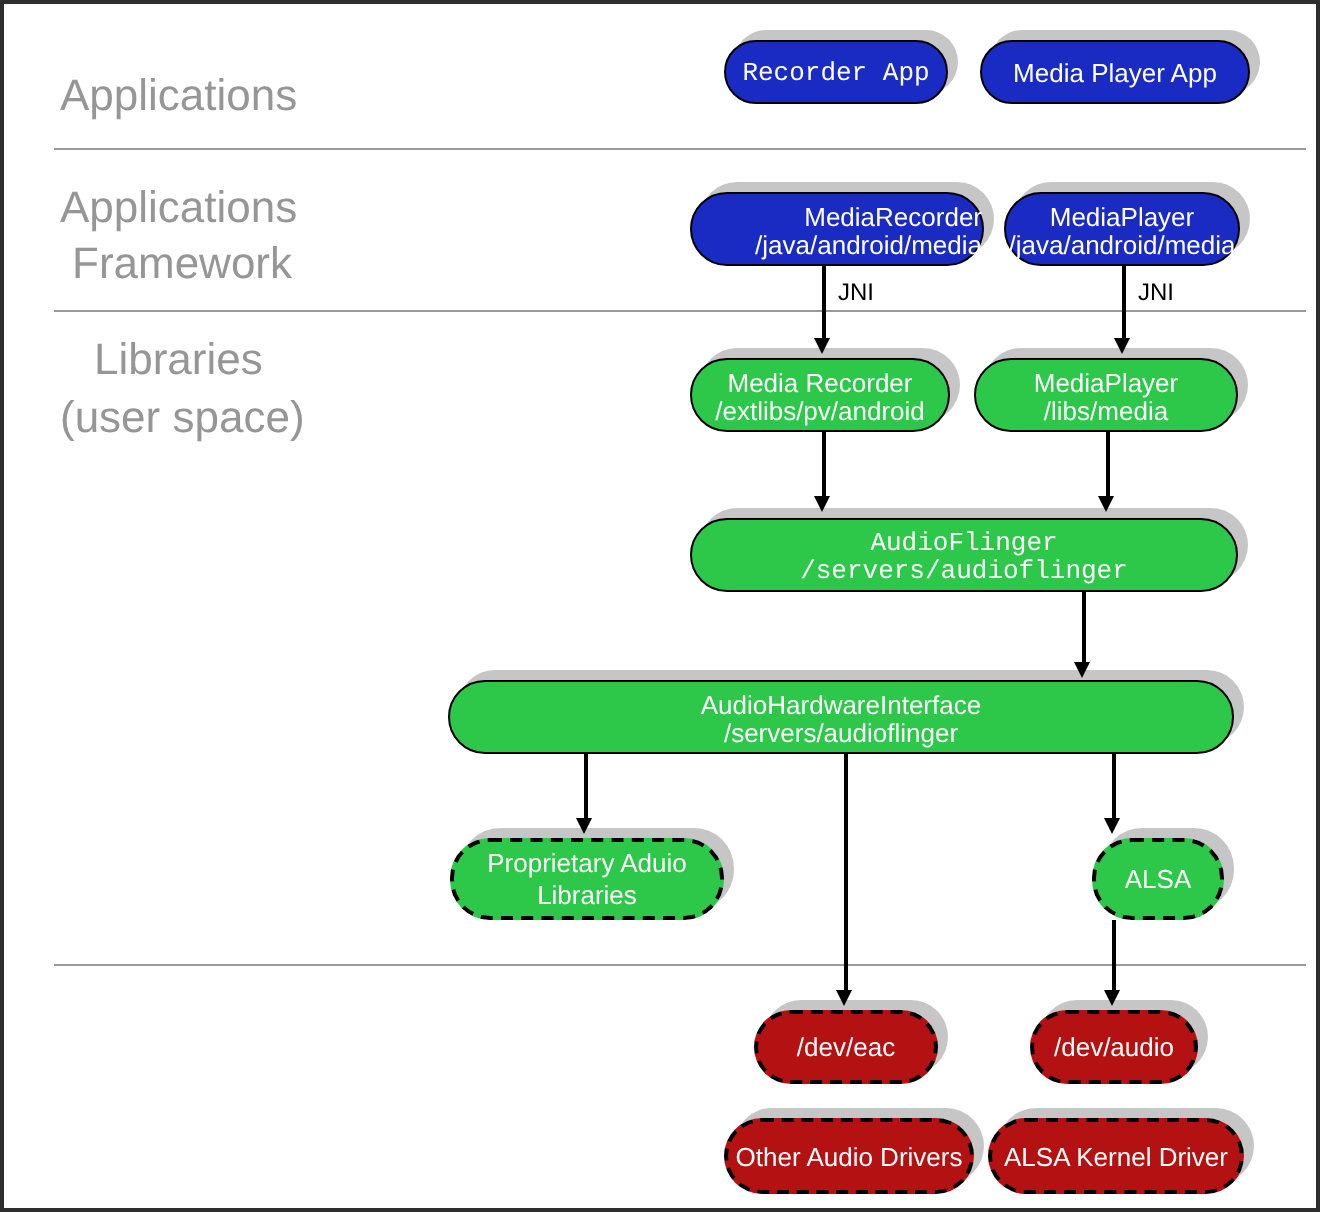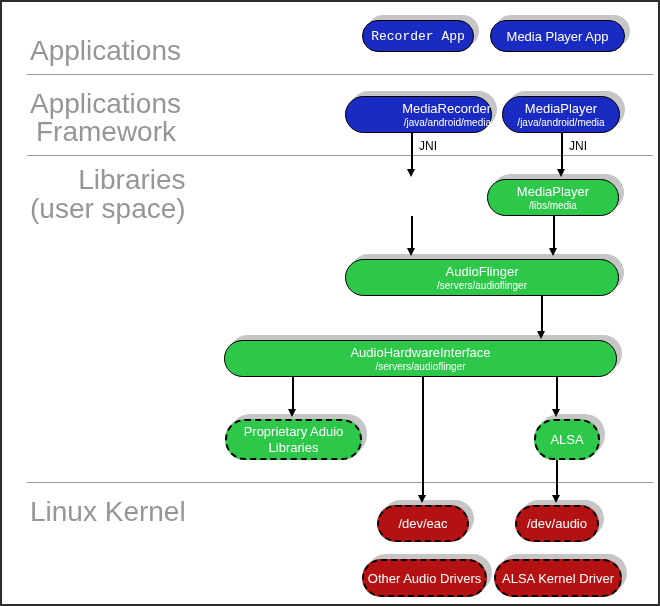--- a/index.html
+++ b/index.html
@@ -14,53 +14,53 @@
   }
   html,body{margin:0;padding:0;background:#fff;}
   .canvas{
     position:relative;width:660px;height:606px;box-sizing:border-box;
     border:2px solid var(--border);background:#fff;overflow:hidden;
     font-family:"Liberation Sans","DejaVu Sans",sans-serif;
   }
   .divider{position:absolute;left:25px;width:626px;height:1px;background:var(--divider);z-index:1;}
   #div1{top:72px;} #div2{top:153px;} #div3{top:480px;}
 
-  .row-label{position:absolute;color:var(--label_text);font-size:28px;z-index:2;}
+  .row-label{position:absolute;color:var(--label_text);font-size:22px;z-index:2;}
   .row-label .line{display:block;}
   #lbl-apps{left:28px;top:33px;}
   #lbl-fw{left:28px;top:88px;line-height:28px;}
   #lbl-fw .l2{padding-left:6px;}
-  #lbl-lib{left:28px;top:163px;line-height:29px;text-align:right;}
+  #lbl-lib{left:28px;top:163px;line-height:29px;}
   #lbl-lib .l1{padding-left:17px;}
   #lbl-kernel{left:28px;top:494px;}
 
   .node{
     position:absolute;box-sizing:border-box;z-index:3;
     border:1.5px solid #000;border-radius:19px;color:#fff;
     display:flex;flex-direction:column;justify-content:center;align-items:center;
     text-align:center;box-shadow:5px -5px 0 var(--shadow);
     font-size:13px;line-height:15px;white-space:nowrap;
   }
-  .node .path{font-size:10px;line-height:13px;}
+  .node .path{font-size:13px;line-height:13px;}
   .blue{background:var(--node_blue);}
   .green{background:var(--node_green);}
   .red{background:var(--node_red);align-items:center;}
   .dashed{border:2px dashed #000;}
   .wrap{white-space:normal;line-height:16px;}
 
   #recorder_app{left:360px;top:18px;width:112px;height:32px;border-radius:16px;font-family:Liberation Mono, monospace;}
   #media_player_app{left:488px;top:18px;width:135px;height:32px;border-radius:16px;}
   #media_recorder_fw{left:343px;top:94px;width:147px;height:37px;align-items:flex-end;}
   #media_player_fw{left:500px;top:94px;width:118px;height:37px;}
   #media_recorder_lib{left:343px;top:177px;width:130px;height:37px;}
   #media_player_lib{left:485px;top:177px;width:132px;height:37px;}
-  #audio_flinger{left:343px;top:257px;width:274px;height:37px;}
+  #audio_flinger{left:343px;top:257px;width:274px;height:37px;font-family:Liberation Mono, monospace;}
   #audio_hardware_interface{left:222px;top:338px;width:393px;height:37px;}
   #proprietary_audio_libraries{left:223px;top:417px;width:137px;height:41px;border-radius:20px;}
-  #alsa{left:532px;top:417px;width:66px;height:41px;border-radius:20px;text-align:right;}
+  #alsa{left:544px;top:417px;width:66px;height:41px;border-radius:20px;text-align:right;}
   #dev_eac{left:375px;top:503px;width:92px;height:37px;}
   #dev_audio{left:513px;top:503px;width:84px;height:37px;}
   #other_audio_drivers{left:360px;top:557px;width:125px;height:38px;}
   #alsa_kernel_driver{left:492px;top:557px;width:128px;height:38px;}
 
   .vline{position:absolute;width:1.5px;background:var(--arrow);z-index:2;}
   .ahead{position:absolute;width:0;height:0;z-index:4;
     border-left:4.5px solid transparent;border-right:4.5px solid transparent;
     border-top:8px solid var(--arrow);}
   .jni{position:absolute;color:#000;font-size:12px;z-index:2;}
@@ -87,38 +87,41 @@
 
   <div class="row-label" id="lbl-apps">Applications</div>
   <div class="row-label" id="lbl-fw">
     <span class="line l1">Applications</span>
     <span class="line l2">Framework</span>
   </div>
   <div class="row-label" id="lbl-lib">
     <span class="line l1">Libraries</span>
     <span class="line l2">(user space)</span>
   </div>
-  <div class="row-label" id="lbl-kernel">Linux Kernel</div>
 
   <div class="node blue" id="recorder_app">
     <span>Recorder App</span>
   </div>
   <div class="node blue" id="media_player_app">
     <span>Media Player App</span>
   </div>
 
   <div class="node blue" id="media_recorder_fw">
     <span>MediaRecorder</span>
     <span class="path">/java/android/media</span>
   </div>
   <div class="node blue" id="media_player_fw">
     <span>MediaPlayer</span>
     <span class="path">/java/android/media</span>
   </div>
 
+  <div class="node green" id="media_recorder_lib">
+    <span>Media Recorder</span>
+    <span class="path">/extlibs/pv/android</span>
+  </div>
   <div class="node green" id="media_player_lib">
     <span>MediaPlayer</span>
     <span class="path">/libs/media</span>
   </div>
   <div class="node green" id="audio_flinger">
     <span>AudioFlinger</span>
     <span class="path">/servers/audioflinger</span>
   </div>
   <div class="node green" id="audio_hardware_interface">
     <span>AudioHardwareInterface</span>

